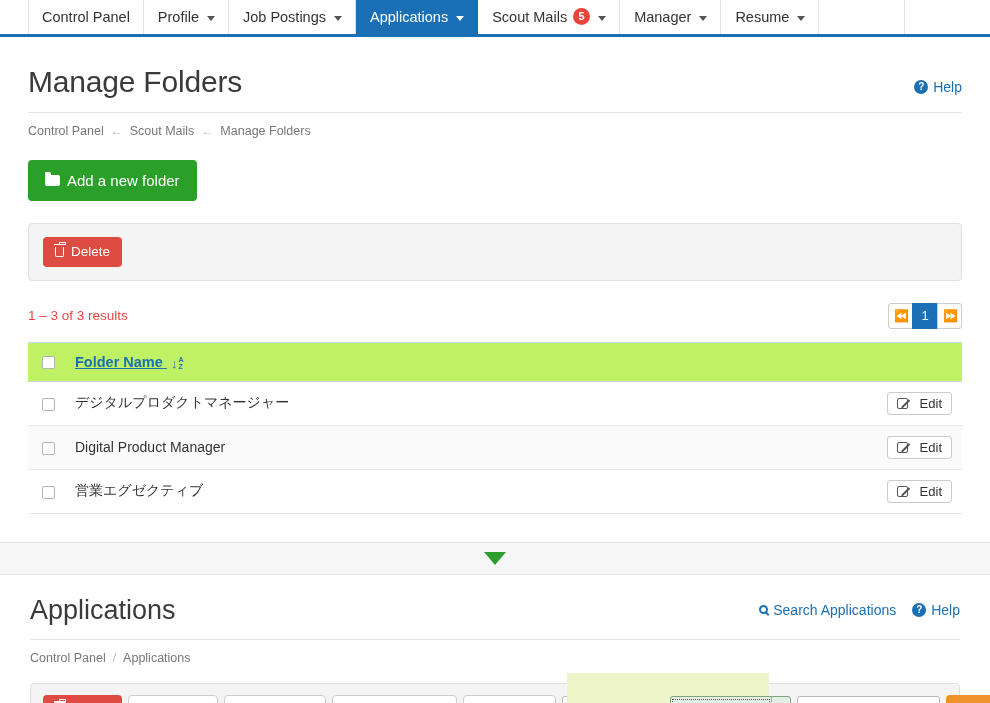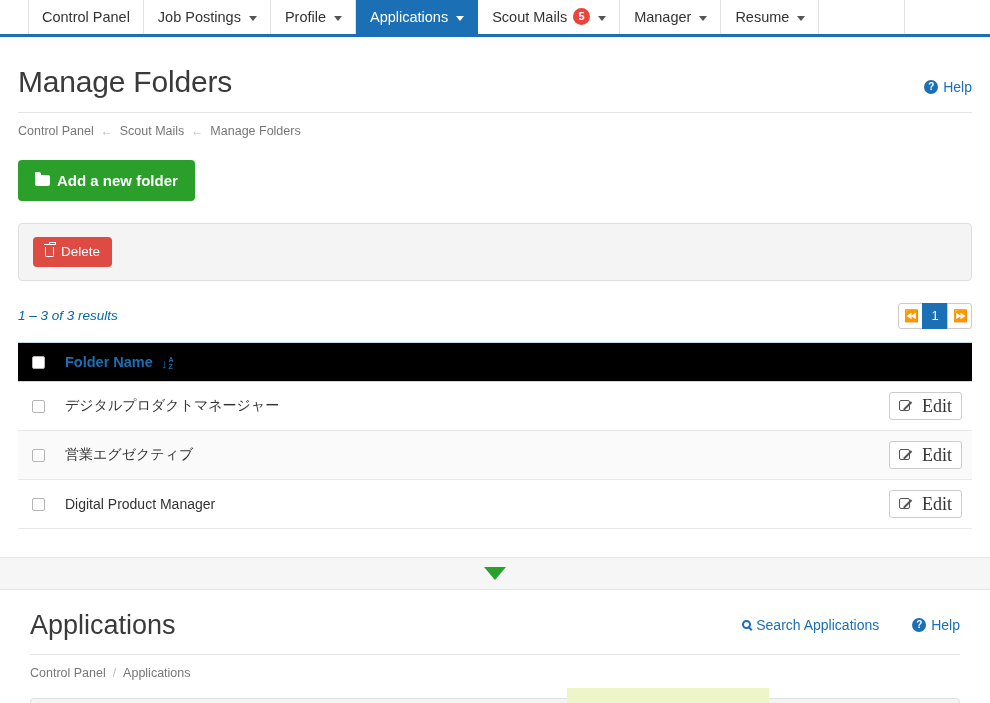--- a/index.html
+++ b/index.html
@@ -66,21 +66,21 @@
     height: 17px;
     border-radius: 9px;
     text-align: center;
     padding: 0 4px;
     font-weight: bold;
     position: relative;
     top: -1px;
   }
 
   
-  .page { padding: 0 18px; }
+  .page { padding: 0 28px; }
 
   .page-head {
     display: flex;
     align-items: flex-end;
     justify-content: space-between;
     padding-top: 28px;
   }
   h1.page-title {
     margin: 0;
     font-size: 30px;
@@ -134,21 +134,21 @@
     cursor: pointer;
     border: 1px solid transparent;
     line-height: 1;
     white-space: nowrap;
   }
   .btn-green {
     background: #2aa02a;
     color: #ffffff;
     padding: 12px 16px;
     font-size: 15px;
-    font-weight: bold;
+    font-weight: normal;
   }
   .btn-red {
     background: #dd4b42;
     color: #ffffff;
     padding: 7px 11px;
     font-size: 13.5px;
   }
   .btn-white {
     background: #ffffff;
     color: #333333;
@@ -161,45 +161,44 @@
     color: #ffffff;
     padding: 7px 11px;
     font-size: 13.5px;
     font-weight: bold;
   }
   .btn-edit {
     background: #ffffff;
     color: #333333;
     border: 1px solid #cccccc;
     padding: 4px 9px;
-    font-size: 18px;
+    font-size: 13px;
     border-radius: 3px;
     gap: 12px;
-    font-family: Liberation Serif, serif;
   }
 
   .toolbar-btn-row { margin-top: 22px; }
 
   
   .panel-gray {
     margin-top: 22px;
     background: #f4f4f4;
     border: 1px solid #e0e0e0;
     border-radius: 4px;
     padding: 13px 14px;
   }
 
   
   .results-bar {
     display: flex;
     align-items: center;
     justify-content: space-between;
     margin-top: 22px;
   }
-  .results-count { font-size: 13.5px; color: #0369a1; font-style: italic; }
+  .results-count { font-size: 13.5px; color: #ef4444; }
   .pager { display: flex; }
   .pager-btn {
     width: 25px; height: 26px;
     border: 1px solid #cccccc;
     background: #ffffff;
     display: flex;
     align-items: center;
     justify-content: center;
     color: #777777;
     font-size: 11px;
@@ -217,28 +216,29 @@
   }
 
   
   .tbl {
     width: 100%;
     border-collapse: collapse;
     margin-top: 13px;
     font-size: 14px;
   }
   .tbl thead th {
-    background: #000000;
+    background: #bef264;
     border-top: 1px solid #c5d9ec;
     border-bottom: 1px solid #c5d9ec;
     color: #1a6fb5;
     font-weight: bold;
     text-align: left;
     padding: 11px 10px;
     font-size: 14.5px;
+    text-decoration: underline;
   }
   .tbl td {
     border-bottom: 1px solid #e8e8e8;
     padding: 10px 10px;
     color: #333333;
     vertical-align: middle;
   }
   .tbl tbody tr:nth-child(even) td { background: #fafafa; }
   .col-check { width: 34px; padding-left: 14px !important; }
   .col-action { width: 80px; text-align: right; }
@@ -295,21 +295,21 @@
     align-items: flex-end;
     justify-content: space-between;
     padding-top: 20px;
   }
   h2.sec-title {
     margin: 0;
     font-size: 27px;
     font-weight: 400;
     color: #3a3a3a;
   }
-  .head-links { display: flex; gap: 33px; padding-bottom: 4px; }
+  .head-links { display: flex; gap: 16px; padding-bottom: 4px; }
   .search-glass {
     display: inline-block;
     width: 9px; height: 9px;
     border: 2px solid #1a6fb5;
     border-radius: 50%;
     position: relative;
   }
   .search-glass::after {
     content: "";
     position: absolute;
@@ -478,25 +478,25 @@
   .pager-ico { letter-spacing: -2px; font-size: 12px; }
 </style>
 </head>
 <body>
 
 <div class="navbar">
   <a class="nav-item">
     <span>Control Panel</span>
   </a>
   <a class="nav-item">
-    <span>Job Postings</span>
+    <span>Profile</span>
     <span class="caret"></span>
   </a>
   <a class="nav-item">
-    <span>Profile</span>
+    <span>Job Postings</span>
     <span class="caret"></span>
   </a>
   <a class="nav-item active">
     <span>Applications</span>
     <span class="caret"></span>
   </a>
   <a class="nav-item">
     <span>Scout Mails</span>
     <span class="badge-pill">5</span>
     <span class="caret"></span>
@@ -588,33 +588,33 @@
           <button class="btn btn-edit">
             <span class="ico-pencil-sq"></span>
             <span>Edit</span>
           </button>
         </td>
       </tr>
       <tr>
         <td class="col-check">
           <span class="chk"></span>
         </td>
-        <td>営業エグゼクティブ</td>
+        <td>Digital Product Manager</td>
         <td class="col-action">
           <button class="btn btn-edit">
             <span class="ico-pencil-sq"></span>
             <span>Edit</span>
           </button>
         </td>
       </tr>
       <tr>
         <td class="col-check">
           <span class="chk"></span>
         </td>
-        <td>Digital Product Manager</td>
+        <td>営業エグゼクティブ</td>
         <td class="col-action">
           <button class="btn btn-edit">
             <span class="ico-pencil-sq"></span>
             <span>Edit</span>
           </button>
         </td>
       </tr>
     </tbody>
   </table>
 </div>

